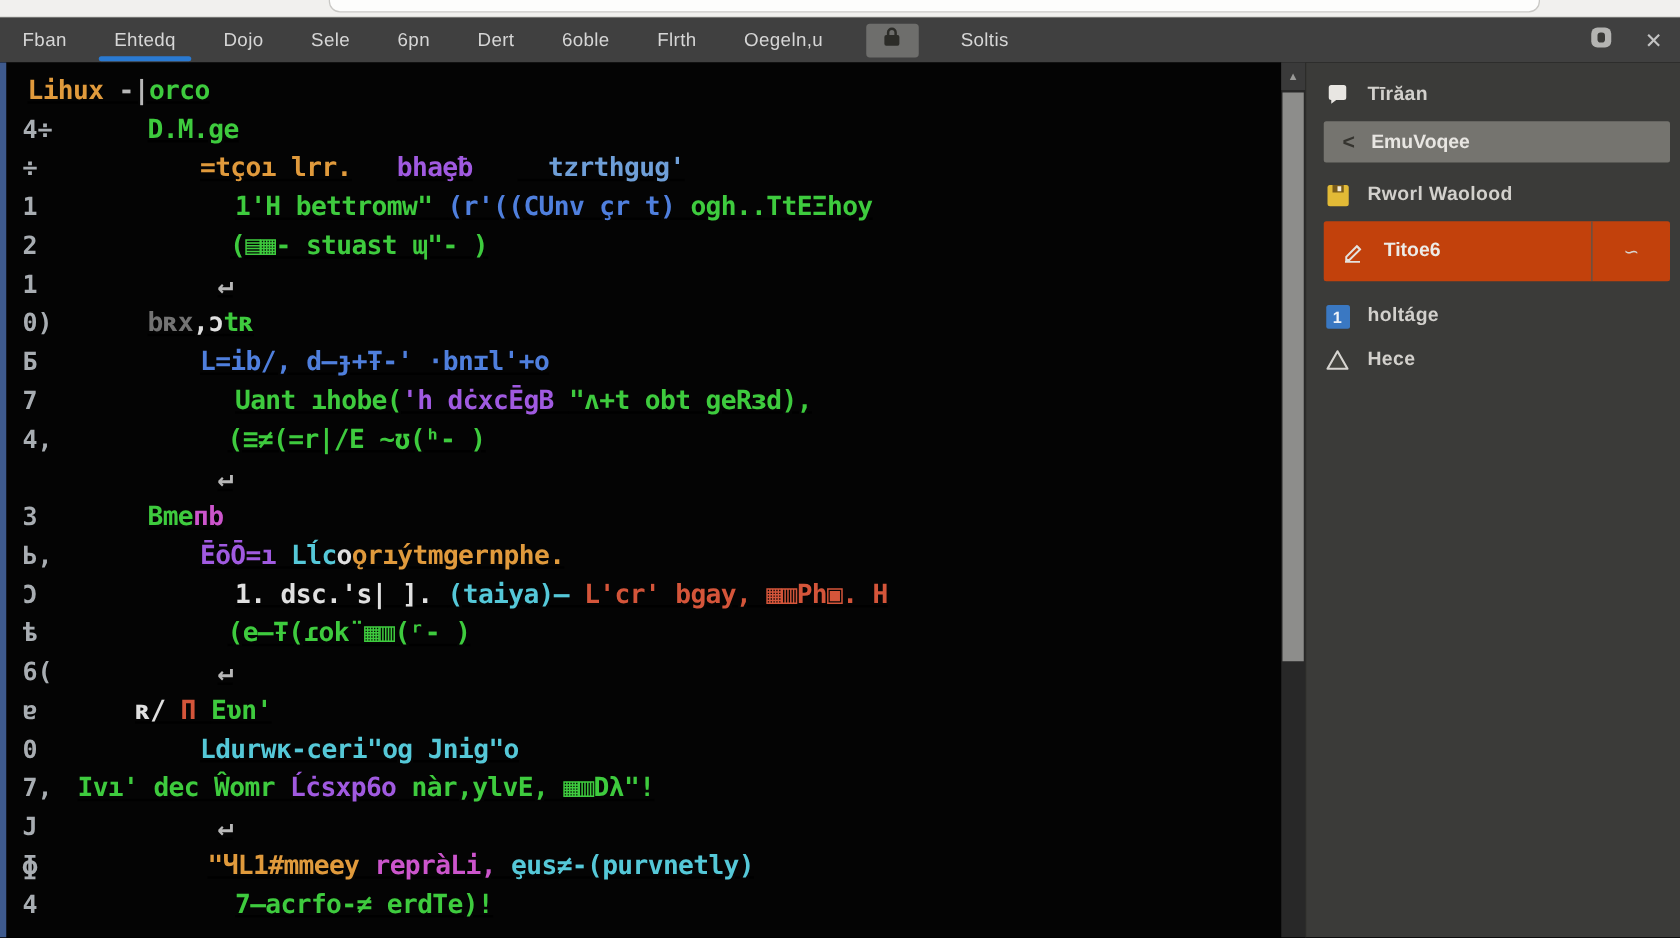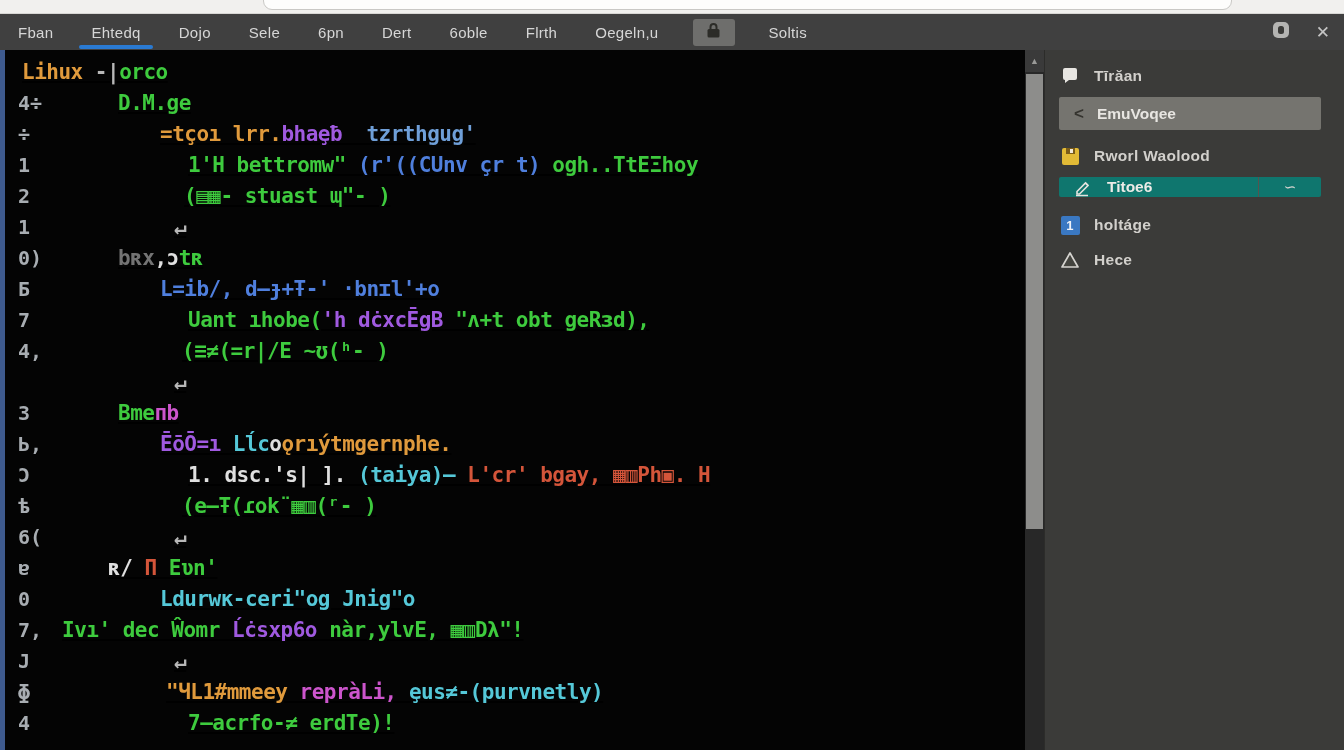--- a/index.html
+++ b/index.html
@@ -35,27 +35,27 @@
   .c-yellow  { color:#737373; }
   .c-white   { color:#e0e0e0; }
   .c-gray    { color:#b8b8b8; }
 
   
   .scrollbar { position:absolute; left:1025px; top:50px; width:19px; height:700px; background:#282828; }
   .scroll-up { width:19px; height:22px; background:#3a3a3a; color:#9a9a98; font-size:9px; display:flex; align-items:center; justify-content:center; }
   .scroll-thumb { position:absolute; left:1px; top:24px; width:17px; height:455px; background:#8d8d8b; }
 
   
-  .sidebar { position:absolute; left:1044px; top:50px; width:300px; height:700px; background:#3b3b39; border-left:1px solid #2c2c2a; padding:12px 23px 0 14px; }
+  .sidebar { position:absolute; left:1044px; top:50px; width:300px; height:700px; background:#3b3b39; border-left:1px solid #2c2c2a; padding:12px 8px 0 14px; }
   .sb-row { display:flex; align-items:center; height:28px; margin-bottom:7px; color:#d2d0cc; font-size:15.5px; font-weight:600; letter-spacing:.3px; }
   .sb-icon { flex:none; width:22px; height:20px; margin-right:13px; display:flex; align-items:center; justify-content:center; }
   .icon-info { width:19px; height:19px; background:#3a78c2; border-radius:2px; color:#eef2f8; font-size:13px; font-weight:700; display:flex; align-items:center; justify-content:center; }
   .sb-btn { display:flex; align-items:center; height:33px; margin:4px 0 12px; background:#75746f; border-radius:2px; padding-left:15px; color:#e8e6e2; font-size:15.5px; font-weight:600; }
   .sb-chev { color:#35342f; font-size:17px; font-weight:700; margin-right:13px; }
-  .sb-split { display:flex; align-items:stretch; height:20px; margin:4px 0 14px; background:#0f766e; border-radius:2px; overflow:hidden; }
+  .sb-split { display:flex; align-items:stretch; height:48px; margin:4px 0 14px; background:#c2410c; border-radius:2px; overflow:hidden; }
   .sb-split-main { flex:1; display:flex; align-items:center; padding-left:13px; color:#ecebe7; font-size:15.5px; font-weight:700; }
   .sb-split-sep { width:1px; background:#55544f; }
   .sb-split-menu { width:62px; display:flex; align-items:center; justify-content:center; color:#d8d6d2; font-size:15px; }
 </style>
 </head>
 <body>
 
 <div id="app">
 
   <div class="browser-strip">
@@ -89,21 +89,21 @@
           <rect x="3" y="2" width="16" height="16" rx="5" fill="#b4b4b2"></rect>
           <rect x="8" y="6" width="6" height="8" rx="2.5" fill="#3a3a38"></rect>
         </svg>
     </div>
     <div class="close-btn">✕</div>
   </div>
 
   <div class="terminal">
       <div class="t-line"><span class="gutter"></span><div class="code" style="margin-left: -40px;"><span class="seg c-orange">Lihux</span><span class="seg c-gray"> -|</span><span class="seg c-green">orco</span></div></div>
       <div class="t-line"><span class="gutter">4÷</span><div class="code" style="margin-left: 56px;"><span class="seg c-green">D.M.ge</span></div></div>
-      <div class="t-line"><span class="gutter">÷</span><div class="code" style="margin-left: 98px;"><span class="seg c-orange">=tçoı lrr.</span><span class="seg c-purple">bhaȩƀ</span><span class="seg c-steel">  tzrthgug'</span></div></div>
+      <div class="t-line"><span class="gutter">÷</span><div class="code" style="margin-left: 98px; gap: 36px;"><span class="seg c-orange">=tçoı lrr.</span><span class="seg c-purple">bhaȩƀ</span><span class="seg c-steel">  tzrthgug'</span></div></div>
       <div class="t-line"><span class="gutter">1</span><div class="code" style="margin-left: 126px;"><span class="seg c-green">1'H bettromw" </span><span class="seg c-blue">(r'((CUnv çr t) </span><span class="seg c-green">ogh..TtEΞhoy</span></div></div>
       <div class="t-line"><span class="gutter">2</span><div class="code" style="margin-left: 122px;"><span class="seg c-green">(▤▦- stuast ɰ"- )</span></div></div>
       <div class="t-line"><span class="gutter">1</span><div class="code" style="margin-left: 112px;"><span class="seg c-gray">↵</span></div></div>
       <div class="t-line"><span class="gutter">0)</span><div class="code" style="margin-left: 56px;"><span class="seg c-yellow">bʀx</span><span class="seg c-white">,ɔ</span><span class="seg c-green">tʀ</span></div></div>
       <div class="t-line"><span class="gutter">Б</span><div class="code" style="margin-left: 98px;"><span class="seg c-blue">L=ib/, d—ɟ+Ŧ-' ·bnɪl'+o</span></div></div>
       <div class="t-line"><span class="gutter">7</span><div class="code" style="margin-left: 126px;"><span class="seg c-green">Uant ıhobe(</span><span class="seg c-purple">'h dċxcĒgB </span><span class="seg c-green">"ʌ+t obt geRɜd),</span></div></div>
       <div class="t-line"><span class="gutter">4,</span><div class="code" style="margin-left: 120px;"><span class="seg c-green">(≡≠(=r|/E ~ʊ(ʰ- )</span></div></div>
       <div class="t-line"><span class="gutter"></span><div class="code" style="margin-left: 112px;"><span class="seg c-gray">↵</span></div></div>
       <div class="t-line"><span class="gutter">3</span><div class="code" style="margin-left: 56px;"><span class="seg c-green">Bme</span><span class="seg c-magenta">пb</span></div></div>
       <div class="t-line"><span class="gutter">Ь,</span><div class="code" style="margin-left: 98px;"><span class="seg c-purple">ĒōŌ=ı </span><span class="seg c-cyan">Lĺc</span><span class="seg c-white">o</span><span class="seg c-orange">ǫrıýtmgernphe.</span></div></div>

